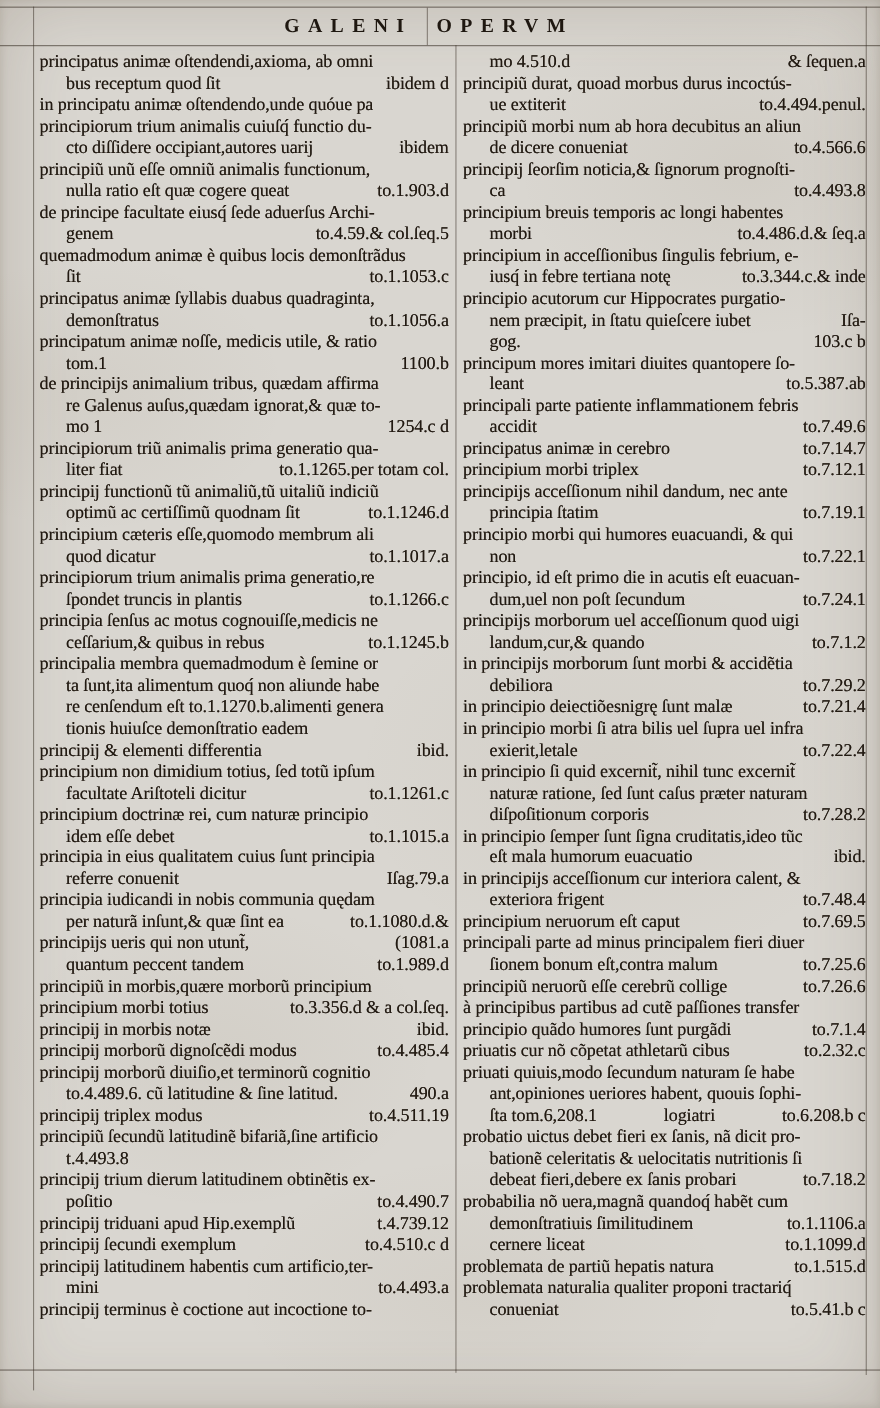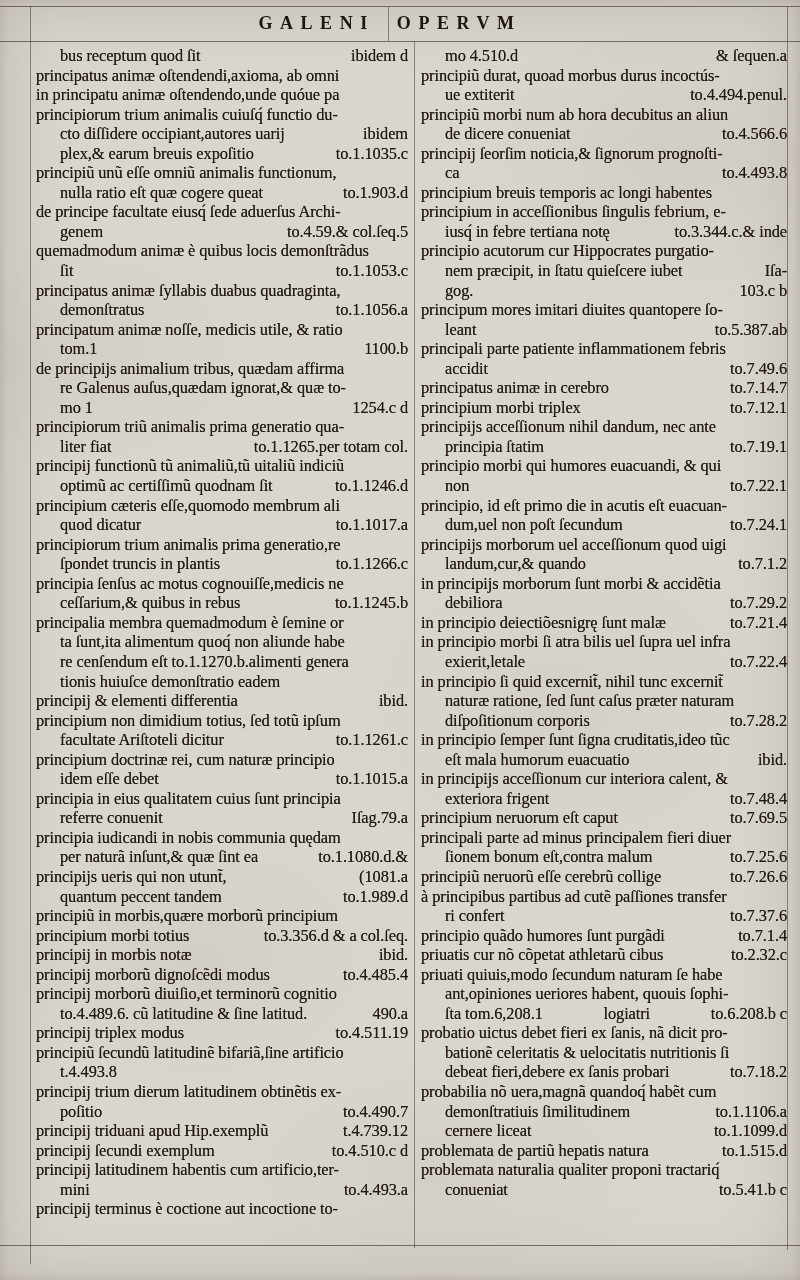--- a/index.html
+++ b/index.html
@@ -59,26 +59,25 @@
   </div>
   <div class="rule-v" style="top:7px;left:388px;height:34px;"></div>
 
   <div class="rule-h" style="top:41px;left:0;width:800px;"></div>
 
   <div class="rule-v" style="top:6px;left:30px;height:1258px;"></div>
   <div class="rule-v" style="top:41px;left:414px;height:1207px;"></div>
   <div class="rule-v" style="top:6px;left:787px;height:1244px;"></div>
 
   <div class="col col-left">
+      <div class="line"><span class="seg entry-text">principatus animæ oſtendendi,axioma, ab omni</span></div>
       <div class="line indent"><span class="seg entry-text">bus receptum quod ſit</span><span class="seg entry-ref">ibidem d</span></div>
-      <div class="line"><span class="seg entry-text">principatus animæ oſtendendi,axioma, ab omni</span></div>
       <div class="line"><span class="seg entry-text">in principatu animæ oſtendendo,unde quóue pa</span></div>
       <div class="line"><span class="seg entry-text">principiorum trium animalis cuiuſq́ functio du-</span></div>
       <div class="line indent"><span class="seg entry-text">cto diſſidere occipiant,autores uarij</span><span class="seg entry-ref">ibidem</span></div>
-      <div class="line indent"><span class="seg entry-text">plex,&amp; earum breuis expoſitio</span><span class="seg entry-ref">to.1.1035.c</span></div>
       <div class="line"><span class="seg entry-text">principiũ unũ eſſe omniũ animalis functionum,</span></div>
       <div class="line indent"><span class="seg entry-text">nulla ratio eſt quæ cogere queat</span><span class="seg entry-ref">to.1.903.d</span></div>
       <div class="line"><span class="seg entry-text">de principe facultate eiusq́ ſede aduerſus Archi-</span></div>
       <div class="line indent"><span class="seg entry-text">genem</span><span class="seg entry-ref">to.4.59.&amp; col.ſeq.5</span></div>
       <div class="line"><span class="seg entry-text">quemadmodum animæ è quibus locis demonſtrãdus</span></div>
       <div class="line indent"><span class="seg entry-text">ſit</span><span class="seg entry-ref">to.1.1053.c</span></div>
       <div class="line"><span class="seg entry-text">principatus animæ ſyllabis duabus quadraginta,</span></div>
       <div class="line indent"><span class="seg entry-text">demonſtratus</span><span class="seg entry-ref">to.1.1056.a</span></div>
       <div class="line"><span class="seg entry-text">principatum animæ noſſe, medicis utile, &amp; ratio</span></div>
       <div class="line indent"><span class="seg entry-text">tom.1</span><span class="seg entry-ref">1100.b</span></div>
@@ -129,20 +128,21 @@
     </div>
   <div class="col col-right">
       <div class="line indent"><span class="seg entry-text">mo 4.510.d</span><span class="seg entry-ref">&amp; ſequen.a</span></div>
       <div class="line"><span class="seg entry-text">principiũ durat, quoad morbus durus incoctús-</span></div>
       <div class="line indent"><span class="seg entry-text">ue extiterit</span><span class="seg entry-ref">to.4.494.penul.</span></div>
       <div class="line"><span class="seg entry-text">principiũ morbi num ab hora decubitus an aliun</span></div>
       <div class="line indent"><span class="seg entry-text">de dicere conueniat</span><span class="seg entry-ref">to.4.566.6</span></div>
       <div class="line"><span class="seg entry-text">principij ſeorſim noticia,&amp; ſignorum prognoſti-</span></div>
       <div class="line indent"><span class="seg entry-text">ca</span><span class="seg entry-ref">to.4.493.8</span></div>
       <div class="line"><span class="seg entry-text">principium breuis temporis ac longi habentes</span></div>
+      <div class="line indent"><span class="seg entry-text">morbi</span><span class="seg entry-ref">to.4.486.d.&amp; ſeq.a</span></div>
       <div class="line"><span class="seg entry-text">principium in acceſſionibus ſingulis febrium, e-</span></div>
       <div class="line indent"><span class="seg entry-text">iusq́ in febre tertiana notę</span><span class="seg entry-ref">to.3.344.c.&amp; inde</span></div>
       <div class="line"><span class="seg entry-text">principio acutorum cur Hippocrates purgatio-</span></div>
       <div class="line indent"><span class="seg entry-text">nem præcipit, in ſtatu quieſcere iubet</span><span class="seg entry-ref">Iſa-</span></div>
       <div class="line indent"><span class="seg entry-text">gog.</span><span class="seg entry-ref">103.c b</span></div>
       <div class="line"><span class="seg entry-text">principum mores imitari diuites quantopere ſo-</span></div>
       <div class="line indent"><span class="seg entry-text">leant</span><span class="seg entry-ref">to.5.387.ab</span></div>
       <div class="line"><span class="seg entry-text">principali parte patiente inflammationem febris</span></div>
       <div class="line indent"><span class="seg entry-text">accidit</span><span class="seg entry-ref">to.7.49.6</span></div>
       <div class="line"><span class="seg entry-text">principatus animæ in cerebro</span><span class="seg entry-ref">to.7.14.7</span></div>
@@ -165,21 +165,20 @@
       <div class="line indent"><span class="seg entry-text">diſpoſitionum corporis</span><span class="seg entry-ref">to.7.28.2</span></div>
       <div class="line"><span class="seg entry-text">in principio ſemper ſunt ſigna cruditatis,ideo tũc</span></div>
       <div class="line indent"><span class="seg entry-text">eſt mala humorum euacuatio</span><span class="seg entry-ref">ibid.</span></div>
       <div class="line"><span class="seg entry-text">in principijs acceſſionum cur interiora calent, &amp;</span></div>
       <div class="line indent"><span class="seg entry-text">exteriora frigent</span><span class="seg entry-ref">to.7.48.4</span></div>
       <div class="line"><span class="seg entry-text">principium neruorum eſt caput</span><span class="seg entry-ref">to.7.69.5</span></div>
       <div class="line"><span class="seg entry-text">principali parte ad minus principalem fieri diuer</span></div>
       <div class="line indent"><span class="seg entry-text">ſionem bonum eſt,contra malum</span><span class="seg entry-ref">to.7.25.6</span></div>
       <div class="line"><span class="seg entry-text">principiũ neruorũ eſſe cerebrũ collige</span><span class="seg entry-ref">to.7.26.6</span></div>
       <div class="line"><span class="seg entry-text">à principibus partibus ad cutẽ paſſiones transfer</span></div>
-      <div class="line indent"><span class="seg entry-text">ri confert</span><span class="seg entry-ref">to.7.37.6</span></div>
       <div class="line"><span class="seg entry-text">principio quãdo humores ſunt purgãdi</span><span class="seg entry-ref">to.7.1.4</span></div>
       <div class="line"><span class="seg entry-text">priuatis cur nõ cõpetat athletarũ cibus</span><span class="seg entry-ref">to.2.32.c</span></div>
       <div class="line"><span class="seg entry-text">priuati quiuis,modo ſecundum naturam ſe habe</span></div>
       <div class="line indent"><span class="seg entry-text">ant,opiniones ueriores habent, quouis ſophi-</span></div>
       <div class="line indent"><span class="seg entry-text">ſta tom.6,208.1</span><span class="seg entry-mid">logiatri</span><span class="seg entry-ref">to.6.208.b c</span></div>
       <div class="line"><span class="seg entry-text">probatio uictus debet fieri ex ſanis, nã dicit pro-</span></div>
       <div class="line indent"><span class="seg entry-text">bationẽ celeritatis &amp; uelocitatis nutritionis ſi</span></div>
       <div class="line indent"><span class="seg entry-text">debeat fieri,debere ex ſanis probari</span><span class="seg entry-ref">to.7.18.2</span></div>
       <div class="line"><span class="seg entry-text">probabilia nõ uera,magnã quandoq́ habẽt cum</span></div>
       <div class="line indent"><span class="seg entry-text">demonſtratiuis ſimilitudinem</span><span class="seg entry-ref">to.1.1106.a</span></div>

